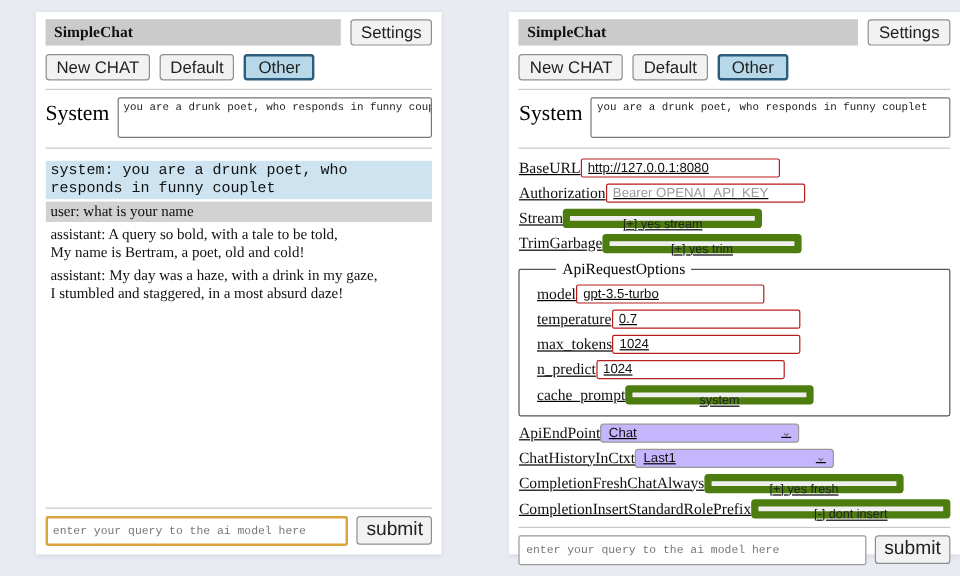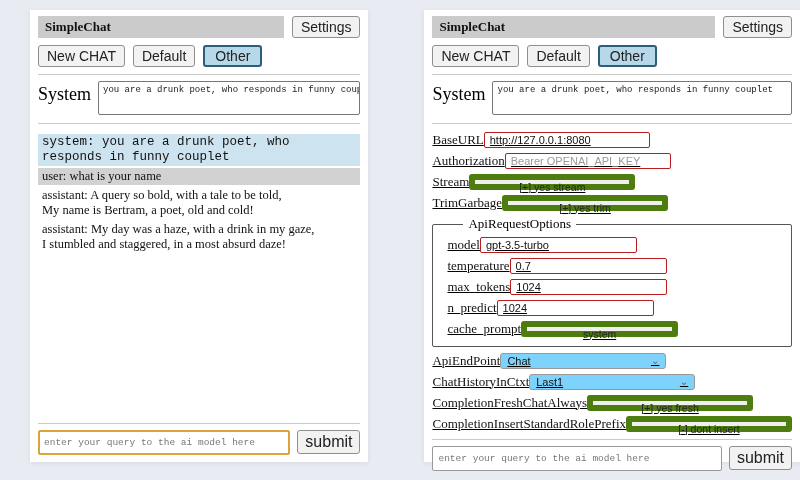--- a/index.html
+++ b/index.html
@@ -92,21 +92,21 @@
   }
   .text-input::placeholder { color:#9a9a9a; }
   .toggle-btn {
     width:100%; box-sizing:border-box;
     font-size:10.5px; padding:1px 4px; height:16px;
     background:#efefef; border:6px solid #4d7c0f;
   }
   .selectbox {
     width:100%; box-sizing:border-box;
     display:flex; justify-content:space-between; align-items:center;
-    background:#7dd3fc; border:1px solid #999; border-radius:3px;
+    background:#c4b5fd; border:1px solid #999; border-radius:3px;
     font-family:"Liberation Sans", sans-serif; font-size:11px; color:#111;
     padding:1px 6px; height:16px; cursor:pointer;
   }
   .chevron { color:#666; font-size:10px; line-height:1; }
 
   fieldset.aro {
     border:1px solid #555; border-radius:2px;
     margin:3px 0 3px 0; padding:0 12px 5px 14px;
   }
   fieldset.aro legend { font-size:13px; padding:0 5px; margin-left:16px; }

